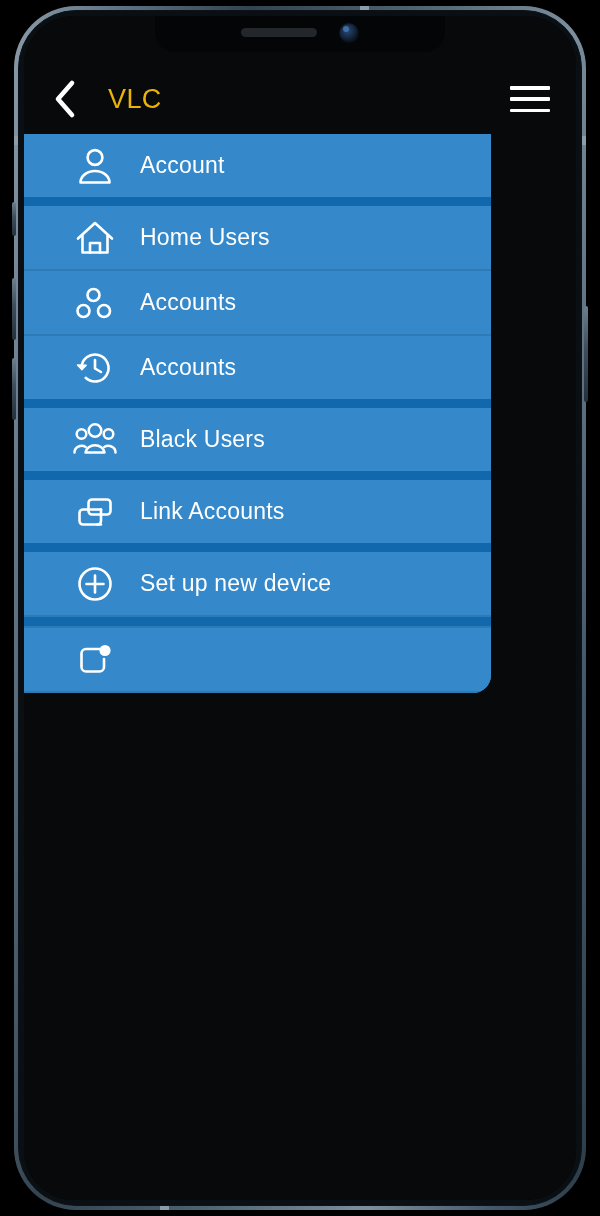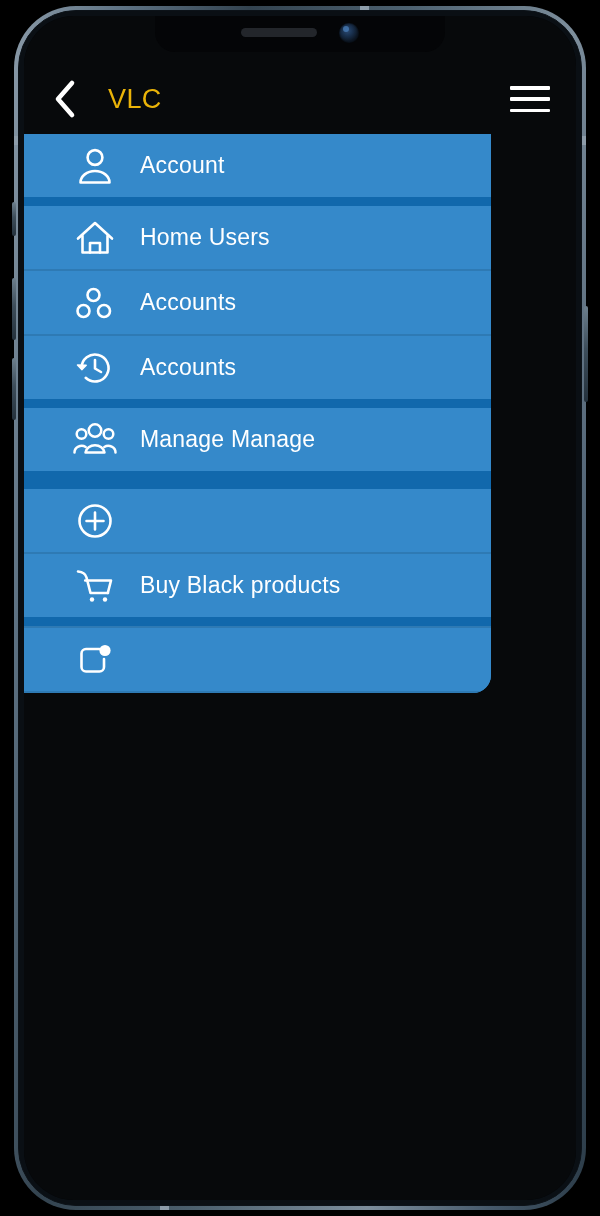--- a/index.html
+++ b/index.html
@@ -262,44 +262,45 @@
             <div class="icon-slot">
               <svg id="ico-people-group-icon" width="44" height="42" viewBox="0 0 44 42" fill="none" stroke="#fff" stroke-width="2.5" stroke-linecap="round" stroke-linejoin="round">
     <circle cx="22" cy="11.5" r="6.3"></circle>
     <circle cx="8.5" cy="15" r="4.8"></circle>
     <circle cx="35.5" cy="15" r="4.8"></circle>
     <path d="M12.5 33.5 a9.6 8.6 0 0 1 19 0 z"></path>
     <path d="M1.5 33.5 a7.2 6.6 0 0 1 11.2 -5.5"></path>
     <path d="M42.5 33.5 a7.2 6.6 0 0 0 -11.2 -5.5"></path>
   </svg>
             </div>
-            <div class="item-label">Manage Manage</div>
-          </div>
-          <div class="sep-thick"></div>
+            <div class="item-label">Black Users</div>
+          </div>
+          <div class="sep-thick"></div>
+          <div class="menu-item">
+            <div class="icon-slot">
+              <svg id="ico-link-frames-icon" width="42" height="42" viewBox="0 0 42 42" fill="none" stroke="#fff" stroke-width="2.6" stroke-linecap="round" stroke-linejoin="round">
+    <rect x="14.5" y="8.5" width="22" height="15" rx="3.5"></rect>
+    <path d="M27 33.5 H9 a3.5 3.5 0 0 1 -3.5 -3.5 V22 a3.5 3.5 0 0 1 3.5 -3.5 H14.5"></path>
+    <path d="M27 18.5 V30 a3.5 3.5 0 0 1 -3.5 3.5"></path>
+    <path d="M16 18.5 H27"></path>
+  </svg>
+            </div>
+            <div class="item-label">Link Accounts</div>
+          </div>
           <div class="sep-thick"></div>
           <div class="menu-item">
             <div class="icon-slot">
               <svg id="ico-plus-circle-icon" width="42" height="42" viewBox="0 0 42 42" fill="none" stroke="#fff" stroke-width="2.6" stroke-linecap="round">
     <circle cx="21" cy="21" r="15.5"></circle>
     <path d="M21 12.5 V29.5 M12.5 21 H29.5"></path>
   </svg>
             </div>
-          </div>
-          <div class="sep-thin"></div>
-          <div class="menu-item">
-            <div class="icon-slot">
-              <svg id="ico-shopping-cart-icon" width="42" height="42" viewBox="0 0 42 42" fill="none" stroke="#fff" stroke-width="2.6" stroke-linecap="round" stroke-linejoin="round">
-    <path d="M4 6.5 C9 7 11.5 8.5 12.5 12.5 L16.5 28 H34"></path>
-    <path d="M11.2 15.5 H37 L33.8 28"></path>
-    <circle cx="18" cy="34.5" r="2.2" fill="#fff" stroke="none"></circle>
-    <circle cx="31" cy="34.5" r="2.2" fill="#fff" stroke="none"></circle>
-  </svg>
-            </div>
-            <div class="item-label">Buy Black products</div>
-          </div>
+            <div class="item-label">Set up new device</div>
+          </div>
+          <div class="sep-thin"></div>
           <div class="sep-thick"></div>
           <div class="sep-thin"></div>
           <div class="menu-item">
             <div class="icon-slot">
               <svg id="ico-notification-badge-icon" width="42" height="42" viewBox="0 0 42 42" fill="none" stroke="#fff" stroke-width="2.6" stroke-linecap="round" stroke-linejoin="round">
     <path d="M25.5 10 H12 a4.5 4.5 0 0 0 -4.5 4.5 V28 a4.5 4.5 0 0 0 4.5 4.5 H25.5 a4.5 4.5 0 0 0 4.5 -4.5 V20"></path>
     <circle cx="31" cy="11.5" r="5.6" fill="#fff" stroke="none"></circle>
   </svg>
             </div>
           </div>

